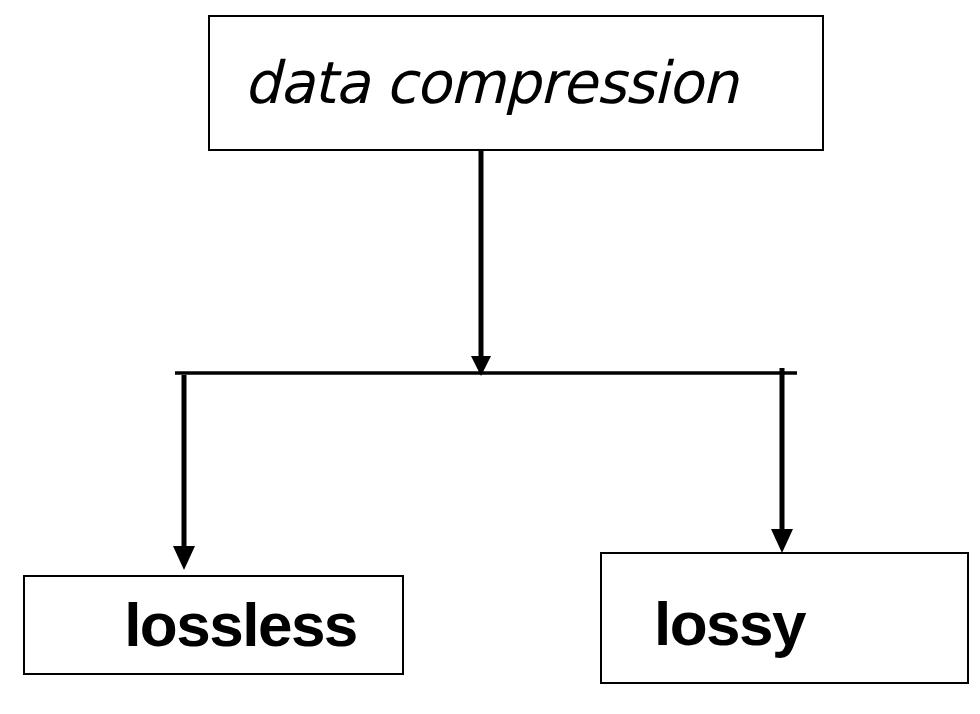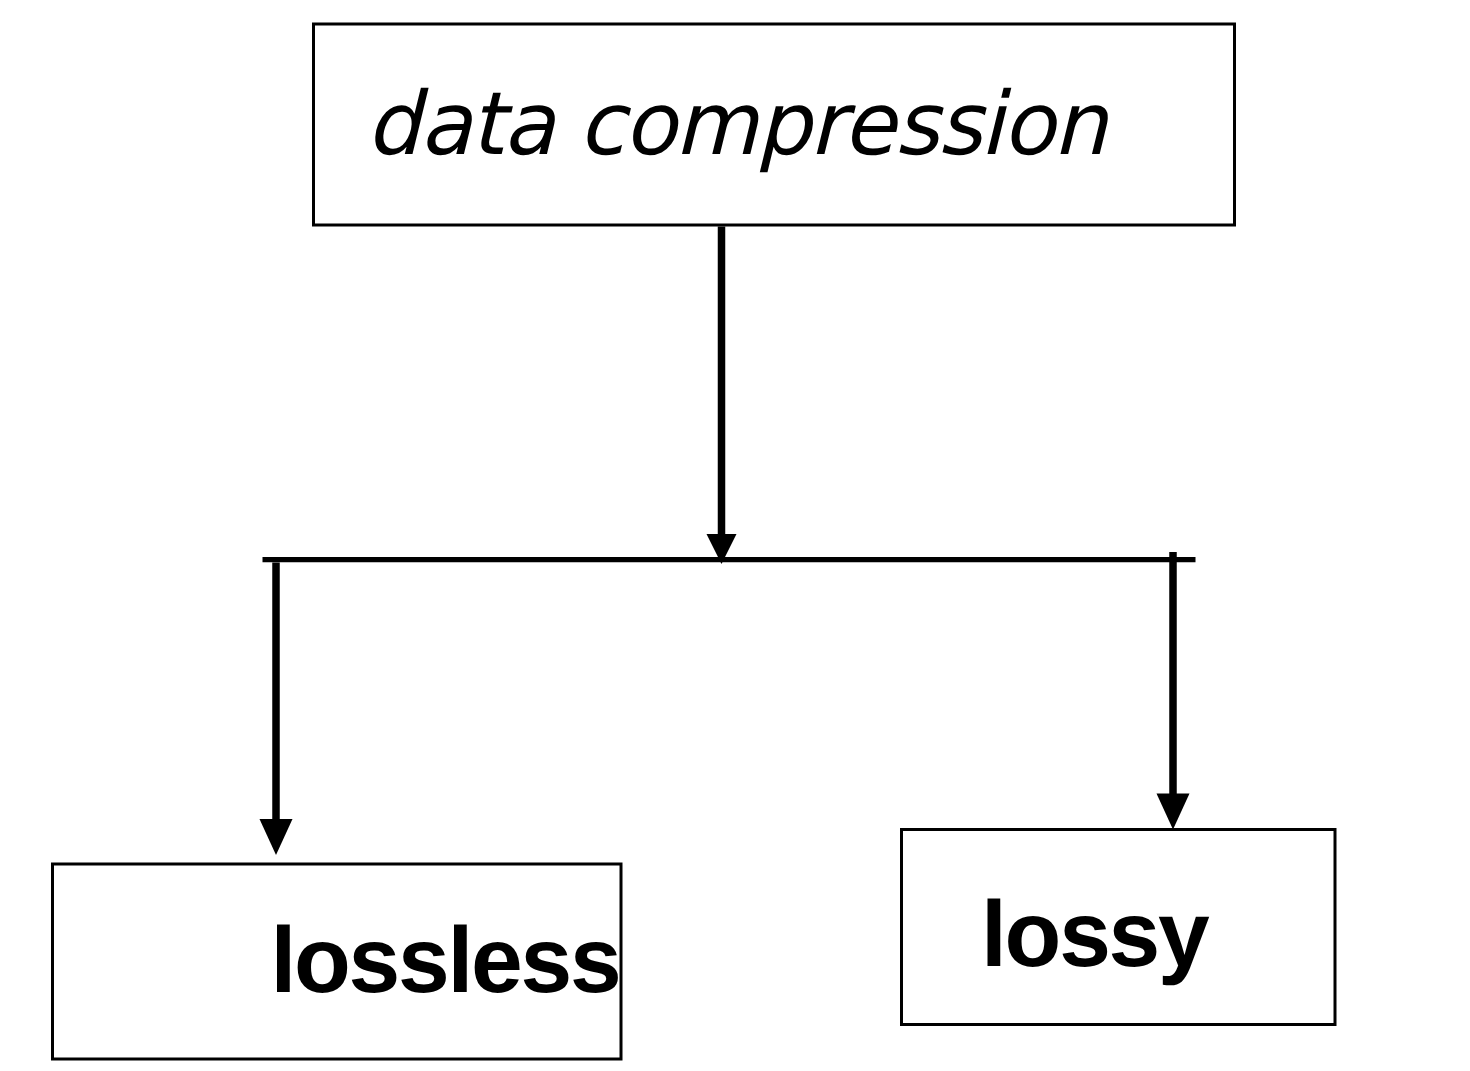--- a/index.html
+++ b/index.html
@@ -46,31 +46,31 @@
     font-size: 57px;
     font-weight: 400;
     font-style: italic;
     letter-spacing: -1px;
     color: #000000;
     line-height: 1;
     transform: skewX(-3deg) scaleY(1.02);
     white-space: nowrap;
   }
   #node-lossless {
-    left: 34px;
+    left: 23px;
     top: 575px;
     width: 381px;
-    height: 132px;
-    justify-content: flex-end;
+    height: 100px;
+    justify-content: center;
     padding-left: 54px;
   }
   #node-lossy {
     left: 600px;
     top: 552px;
-    width: 291px;
+    width: 369px;
     height: 132px;
     justify-content: flex-start;
     padding-left: 52px;
   }
   .leaf-label {
     font-family: "Liberation Sans", "DejaVu Sans", sans-serif;
     font-size: 62px;
     font-weight: 700;
     letter-spacing: -1.5px;
     color: #000000;

